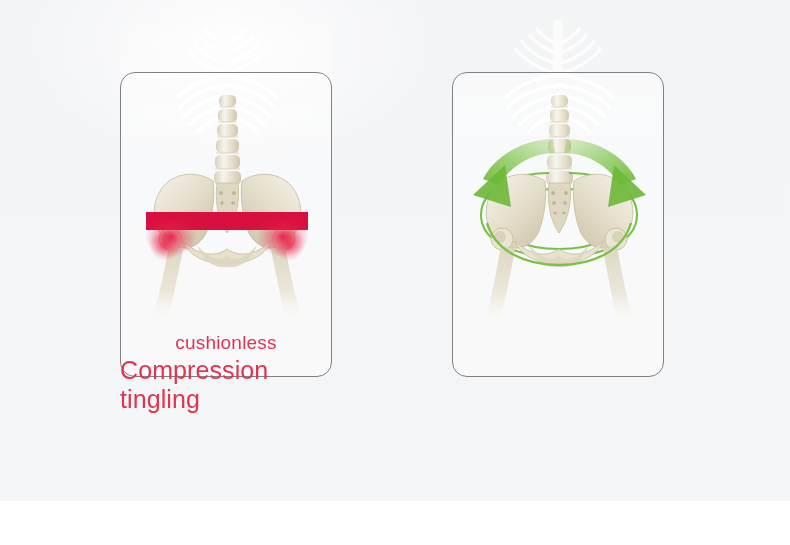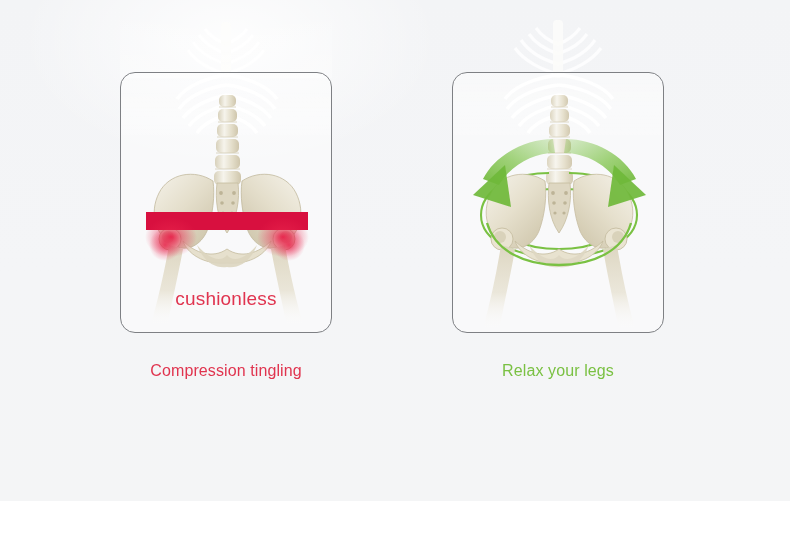--- a/index.html
+++ b/index.html
@@ -21,21 +21,21 @@
     position: absolute;
     left: 0; top: 0; width: 790px; height: 501px;
     background:
       radial-gradient(ellipse 300px 180px at 230px 40px, rgba(255,255,255,0.85), rgba(255,255,255,0) 70%),
       linear-gradient(180deg, #f3f4f6 0%, #f4f5f7 55%, #f4f5f6 100%);
   }
   .card-wrap {
     position: absolute;
     top: 72px;
     width: 212px;
-    height: 261px;
+    height: 305px;
   }
   #card-left-wrap  { left: 120px; }
   #card-right-wrap { left: 452px; }
 
   .card {
     position: absolute;
     inset: 0;
     border: 1.5px solid #7e8084;
     border-radius: 15px;
     background: rgba(255,255,255,0.42);
@@ -66,25 +66,23 @@
     left: 0; right: 0;
     bottom: 22px;
     text-align: center;
     font-size: 19px;
     letter-spacing: .2px;
     z-index: 5;
   }
   .caption {
     position: absolute;
     width: 212px;
-    text-align: center;
-    font-size: 16px;
+    font-size: 25px;
     letter-spacing: .1px;
     z-index: 5;
-    margin-top: 6px;
   }
   #caption-left  { left: 120px; top: 356px; }
   #caption-right { left: 452px; top: 356px; }
 </style>
 </head>
 <body>
 
 <div id="stage">
 
   <div id="panel"></div>
@@ -364,15 +362,14 @@
           <path d="M113 66 C 141 66, 171 82, 183 106 L 167 112 C 155 92, 133 80, 111 80 Z" fill="url(#arrGrnR)"></path>
           <path d="M161 92 L 193 122 L 155 134 Z" fill="#6fb839" opacity="0.92"></path>
         </g>
       </svg>
 
     </div>
   </div>
 
   <div class="caption" id="caption-left" style="color:#e0344f;">Compression tingling</div>
 
-  <div class="caption" id="caption-right" style="color:#7ac143;">Relax your legs</div>
 
 </div>
 
 </body></html>

